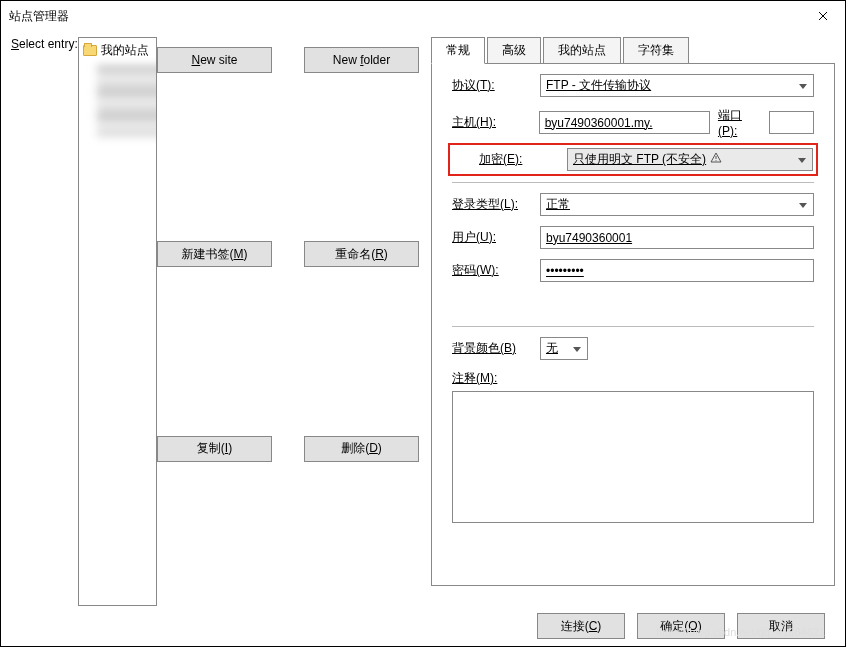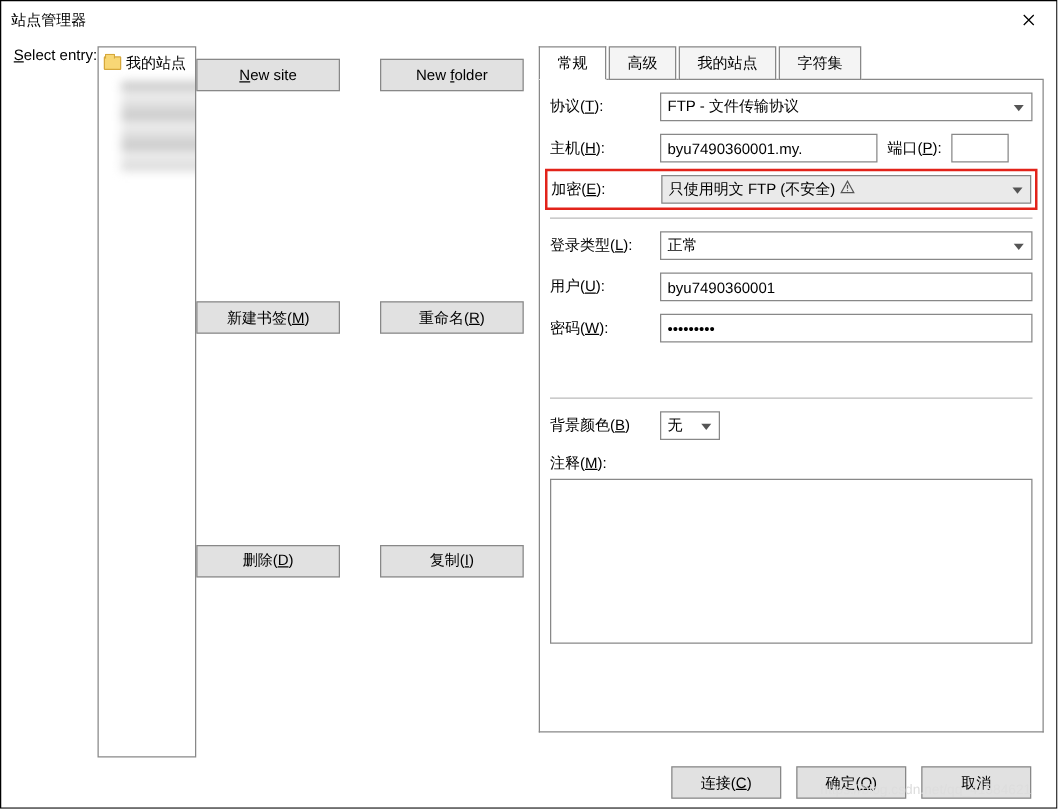--- a/index.html
+++ b/index.html
@@ -17,29 +17,29 @@
 .tree-root { display: flex; align-items: center; gap: 4px; }
 .folder-icon { width: 14px; height: 11px; background: #F8D775; border: 1px solid #D6A83B; border-radius: 1px; position: relative; }
 .folder-icon::before { content: ""; position: absolute; top: -3px; left: 0; width: 6px; height: 3px; background: #F8D775; border: 1px solid #D6A83B; border-bottom: none; border-radius: 1px 1px 0 0; }
 .blur-area { margin: 6px 0 0 14px; width: 120px; height: 72px; filter: blur(4px); background: repeating-linear-gradient(0deg, #ddd 0 8px, #eee 8px 16px, #ccc 16px 24px); }
 .left-buttons { padding: 10px 0 8px 0; display: grid; grid-template-columns: 115px 115px; column-gap: 26px; row-gap: 10px; justify-content: center; gap: 32px; }
 .btn { height: 26px; border: 1px solid #888; background: #e1e1e1; cursor: pointer; display: flex; align-items: center; justify-content: center; }
 .right { flex: 1; display: flex; flex-direction: column; }
 .tabs { display: flex; border-bottom: 1px solid #888; text-align: right; }
 .tab { padding: 4px 14px; border: 1px solid #888; margin-right: 2px; margin-bottom: -1px; background: #f4f4f4; cursor: pointer; }
 .tab.active { background: #fff; border-bottom: 1px solid #fff; }
-.panel { border: 1px solid #888; border-top: none; padding: 10px 8px; flex: 0 0 auto; height: 522px; }
+.panel { border: 1px solid #888; border-top: none; padding: 10px 20px; flex: 0 0 auto; height: 522px; text-decoration: underline; }
 .row { display: flex; align-items: center; margin-bottom: 10px; gap: 8px; }
 .lbl { width: 80px; }
 .select, .input { height: 23px; border: 1px solid #888; background: #fff; padding: 0 5px; display: flex; align-items: center; }
 .select { position: relative; padding-right: 18px; cursor: pointer; }
 .select::after { content: ""; position: absolute; right: 6px; top: 50%; margin-top: -2px; border-left: 4px solid transparent; border-right: 4px solid transparent; border-top: 5px solid #555; }
 .wide { flex: 1; }
 .highlight-box { border: 2px solid #E2231A; padding: 3px; margin: -5px -4px 6px -4px; }
-.highlight-box .row { margin-bottom: 0; }
+.highlight-box .row { margin-bottom: 0; margin-left: 26px; }
 .select.gray { background: #eaeaea; }
 .hr { border-top: 1px solid #bbb; margin: 6px 0 10px 0; height: 0; }
 .small-select { width: 48px; }
 .textarea { border: 1px solid #888; height: 132px; width: 100%; resize: none; padding: 4px; overflow-y: scroll; }
 .footer { height: 40px; display: flex; align-items: center; justify-content: flex-end; gap: 12px; padding: 0 20px; }
 .footer .btn { width: 88px; }
 .watermark { position: absolute; right: 20px; bottom: 8px; color: #ddd; font-size: 11px; pointer-events: none; }
 .dialog { position: relative; }
 .warn-icon { display: inline-block; margin-left: 4px; }
 </style>
@@ -73,24 +73,24 @@
         <div class="btn">
             <span>New <span class="underline">f</span>older</span>
           </div>
         <div class="btn">
             <span>新建书签(<span class="underline">M</span>)</span>
           </div>
         <div class="btn">
             <span>重命名(<span class="underline">R</span>)</span>
           </div>
         <div class="btn">
-            <span>删除(<span class="underline">D</span>)</span>
+            <span>复制(<span class="underline">I</span>)</span>
           </div>
         <div class="btn">
-            <span>复制(<span class="underline">I</span>)</span>
+            <span>删除(<span class="underline">D</span>)</span>
           </div>
       </div>
     </div>
 
     <div class="right">
       <div class="tabs">
         <div class="tab active">常规</div>
         <div class="tab">高级</div>
         <div class="tab">我的站点</div>
         <div class="tab">字符集</div>

